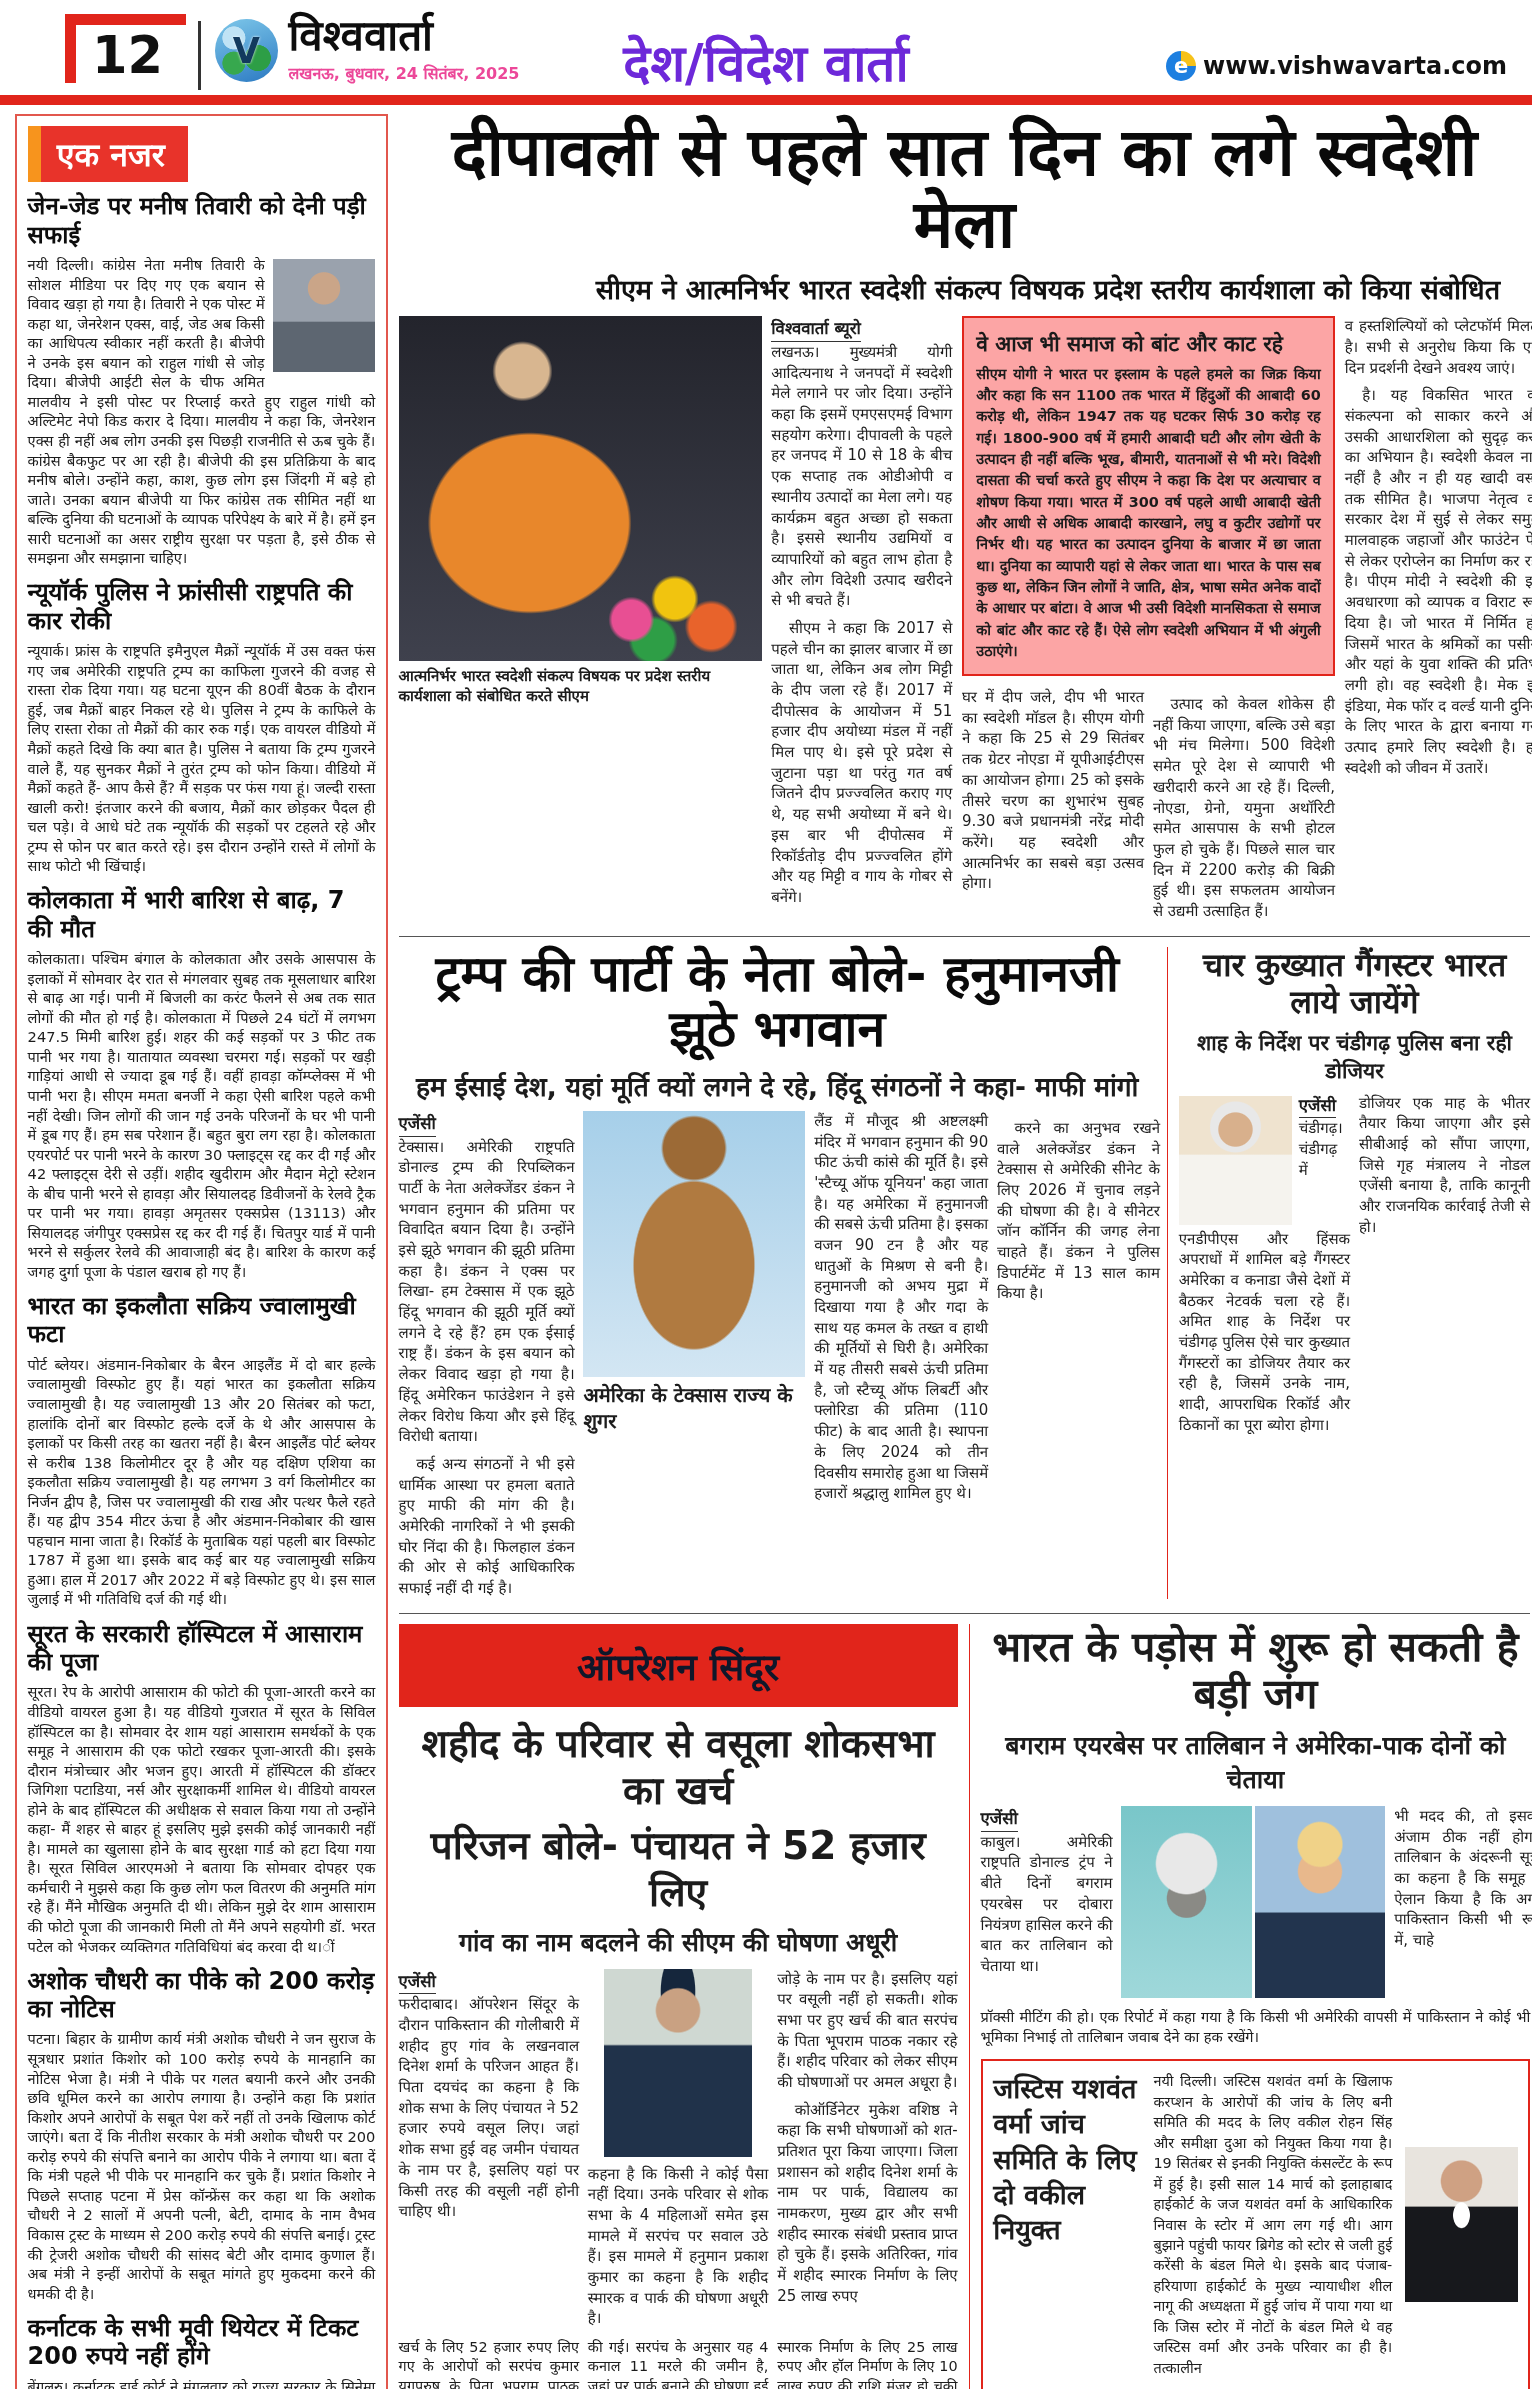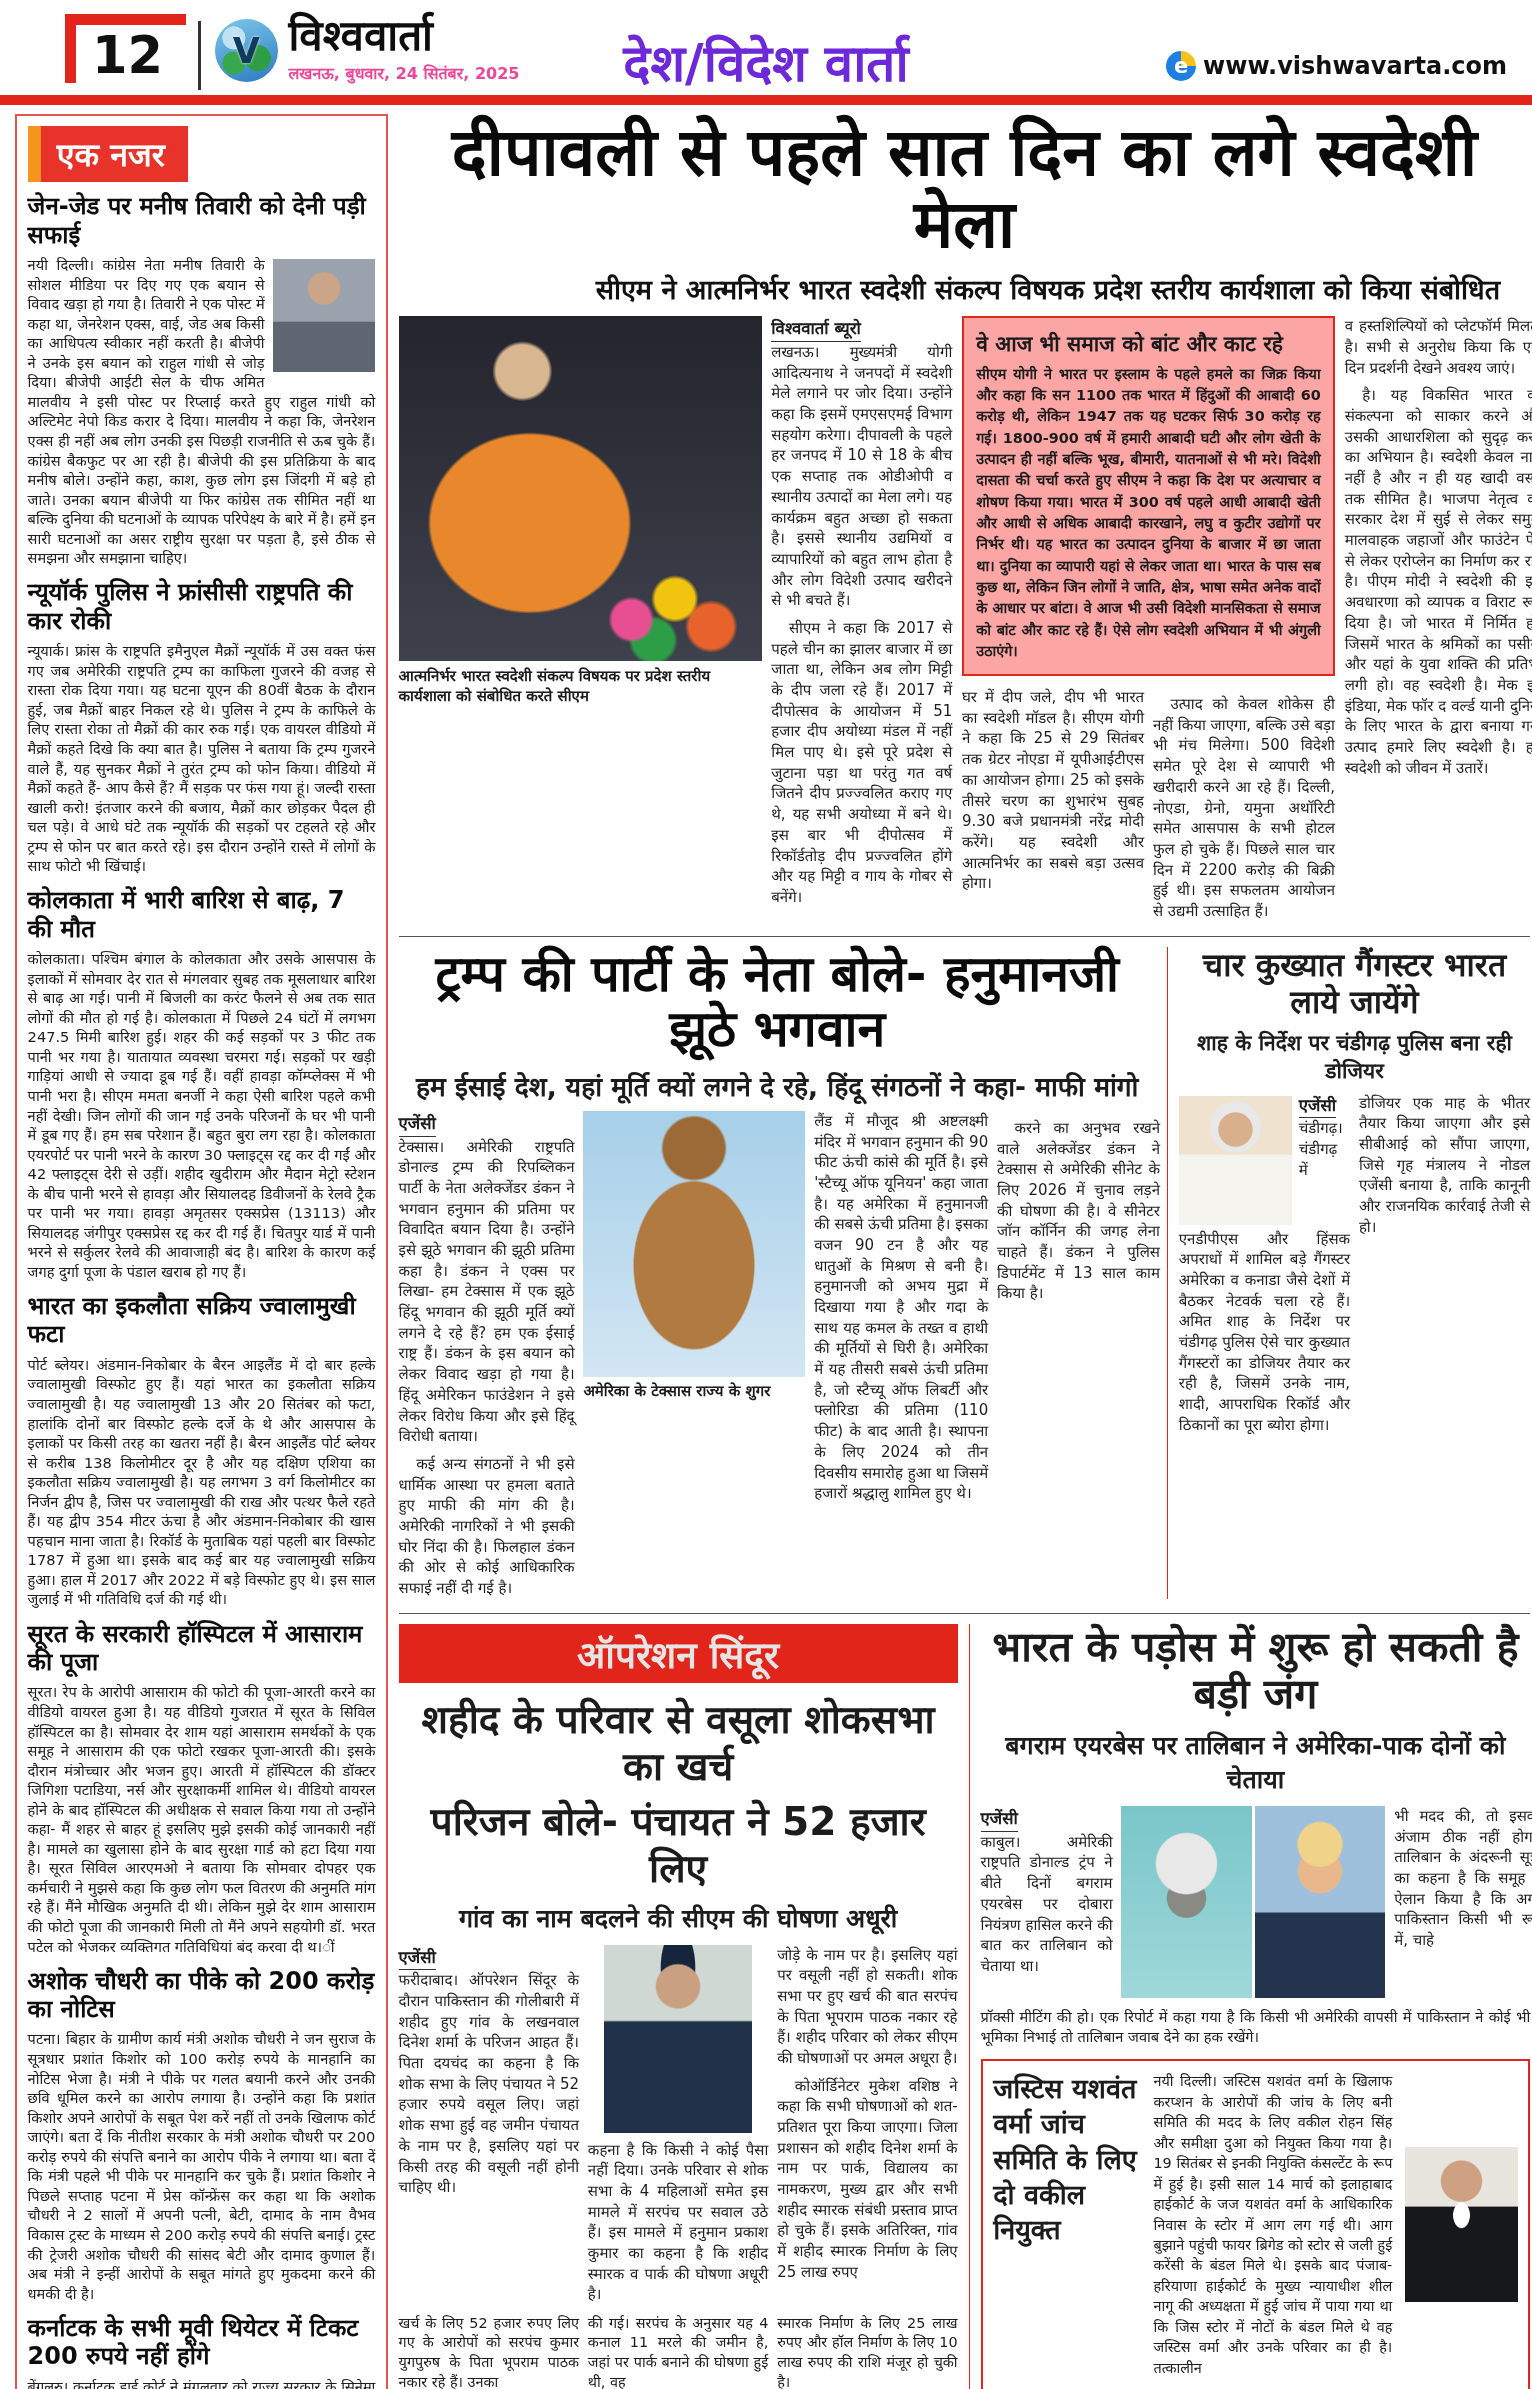--- a/index.html
+++ b/index.html
@@ -71,36 +71,36 @@
 
   
   .trump { flex:1 1 753px; min-width:0; }
   .t-head { font-size:50px; font-weight:800; text-align:center; line-height:1.1; color:#0a0a0a; }
   .t-sub  { font-size:26.4px; font-weight:800; text-align:center; margin:10.6px 0 7px; }
   .t-cols { display:grid; grid-template-columns:176px 222px 174px 163px; gap:8.8px; }
   .hanuman-photo { width:100%; height:266px;
     background: radial-gradient(ellipse at 50% 58%, #b07a40 0 38%, transparent 39%),
                 radial-gradient(circle at 50% 14%, #9c6a36 0 12%, transparent 13%),
                 linear-gradient(180deg,#a6cfe9,#d3e6f3); }
-  .t-caption { font-size:15px; font-weight:700; margin-top:5.3px; line-height:1.3; }
+  .t-caption { font-size:20px; font-weight:700; margin-top:5.3px; line-height:1.3; }
 
   
   .gangster { flex:0 0 363px; }
   .g-head { font-size:32px; font-weight:800; text-align:center; line-height:1.15; }
   .g-sub { font-size:21px; font-weight:800; text-align:center; margin:7px 0 8.8px; }
   .g-cols { display:flex; gap:8.8px; }
   .g-cols > div { flex:1; min-width:0; }
   .shah-photo { width:113px; height:129px; float:left; margin:3.5px 7px 3.5px 0;
     background: radial-gradient(circle at 50% 26%, #d8b08c 0 15%, transparent 16%),
                 radial-gradient(circle at 50% 24%, #e8e8e8 0 22%, transparent 23%),
                 linear-gradient(180deg,#efe3cf 0 45%, #f5f3ee 46% 100%); }
 
   
   .shaheed { flex:0 0 559px; min-width:0; }
-  .op-banner { background:#e1251b; color:#e5e5e5; font-size:37px; font-weight:800; text-align:center; padding:4px 0; }
+  .op-banner { background:#e1251b; color:#0f172a; font-size:37px; font-weight:800; text-align:center; padding:16px 0; }
   .sh-head { font-size:39px; font-weight:800; text-align:center; line-height:1.22; margin:12.3px 0 3.5px; }
   .sh-head2 { font-size:39px; font-weight:800; text-align:center; line-height:1.22; margin:7px 0; }
   .sh-sub { font-size:25px; font-weight:800; text-align:center; margin:7px 0 10.6px; }
   .sh-cols { display:grid; grid-template-columns:1fr 1fr 1fr; gap:8.8px; }
   .soldier-photo { width:148px; height:188px; margin:0 auto 7px;
     background: radial-gradient(circle at 50% 22%, #c9a182 0 13%, transparent 14%),
                 radial-gradient(ellipse at 50% 12%, #15263c 0 16%, transparent 17%),
                 linear-gradient(180deg,#cfd8d2 0 40%, #20324a 41% 100%); }
   .sh-cont { display:flex; gap:8.8px; margin-top:8.8px; }
   .sh-cont > div { flex:1; min-width:0; }

